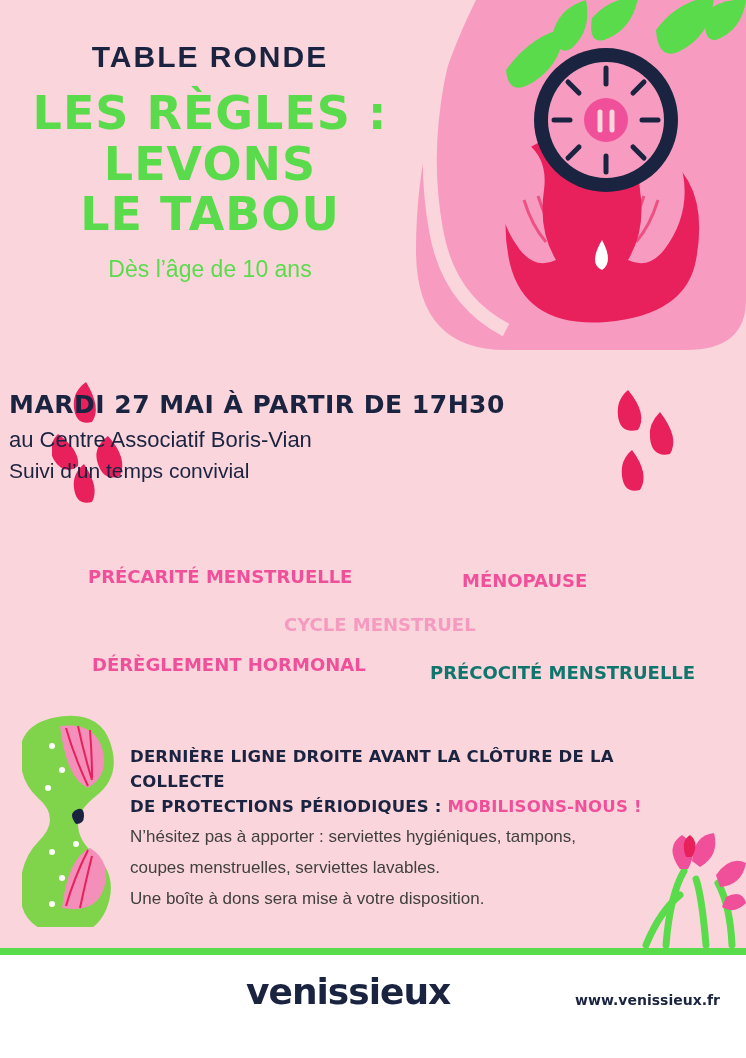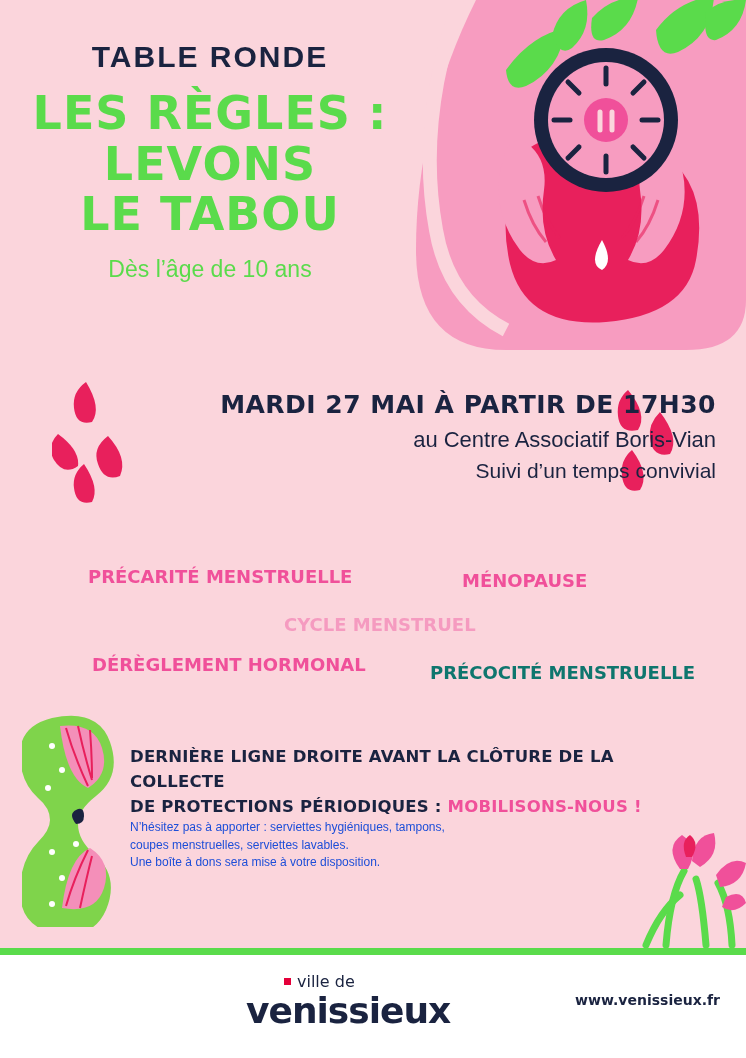--- a/index.html
+++ b/index.html
@@ -61,23 +61,23 @@
     margin-top: 16px;
     font-size: 23px;
     color: #5ADB4B;
     font-weight: normal;
   }
 
   
   .date-block {
     position: absolute;
     top: 390px;
-    left: 16px;
+    left: 9px;
     width: 700px;
-    text-align: right;
+    text-align: left;
     z-index: 5;
   }
   .date-line {
     font-family: "DejaVu Sans", sans-serif;
     font-weight: bold;
     font-size: 25px;
     letter-spacing: .5px;
     color: #1A2340;
     text-transform: uppercase;
   }
@@ -126,23 +126,24 @@
     font-family: "DejaVu Sans", sans-serif;
     font-weight: bold;
     font-size: 16.5px;
     letter-spacing: .2px;
     color: #1A2340;
     text-transform: uppercase;
     line-height: 1.5;
   }
   .collect-strong .accent { color: #F0509A; }
   .collect-body {
-    font-size: 12px;
+    margin-top: 6px;
+    font-size: 17px;
     line-height: 1.45;
-    color: #1d4ed8;
+    color: #404040;
   }
 
   
   .footer {
     position: absolute;
     bottom: 0;
     left: 0;
     width: 746px;
     height: 110px;
     background: #FFFFFF;
@@ -378,22 +379,18 @@
       </g>
       <g fill="#E8205C">
         <path d="M80 44 q-6 -16 4 -22 q10 8 2 22 z"></path>
       </g>
     </svg>
   </div>
 
   <div class="footer">
     <div class="footer-rule"></div>
     <div class="logo">
-      <div class="logo-top">
-        <span class="logo-dot"></span>
-        <span class="logo-small">ville de</span>
-      </div>
       <div class="logo-big">venissieux</div>
     </div>
     <div class="site">www.venissieux.fr</div>
   </div>
 
 </div>
 
 </body></html>

